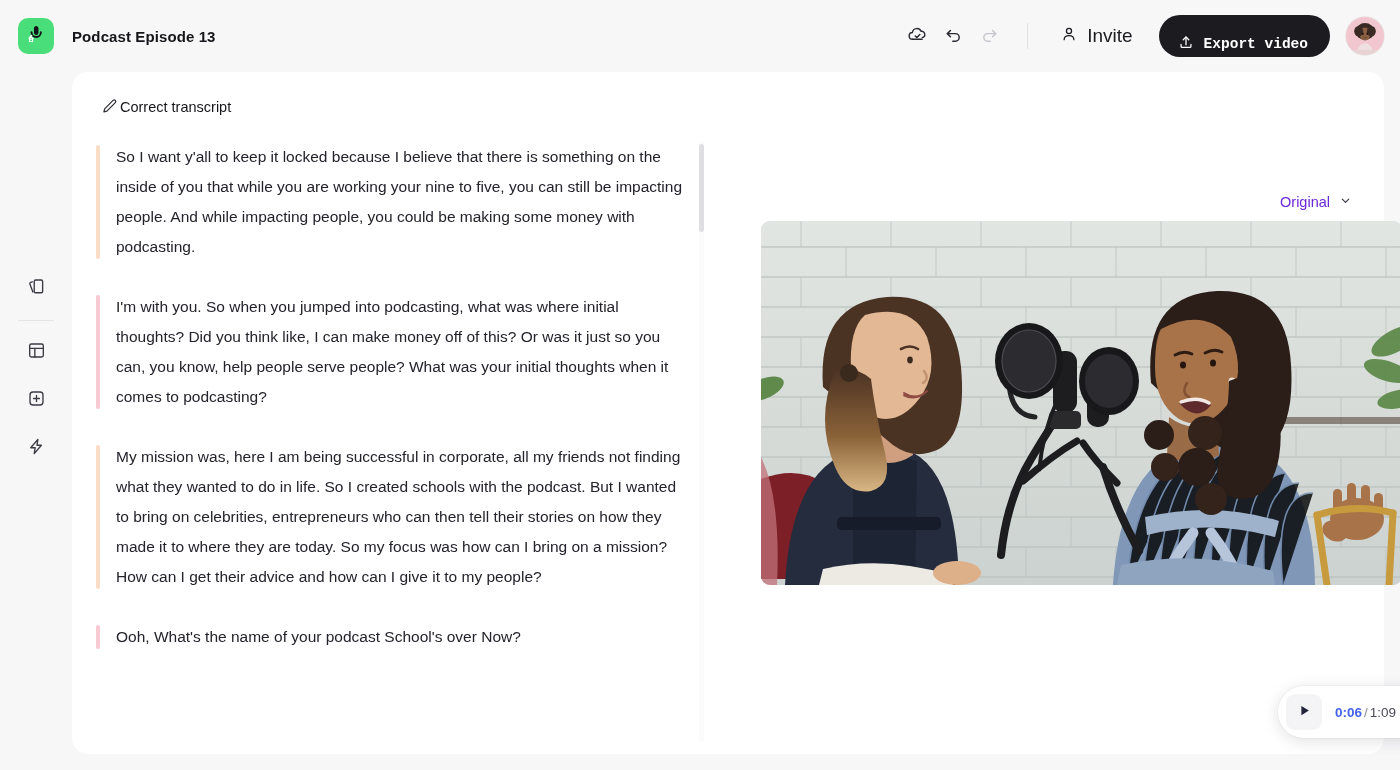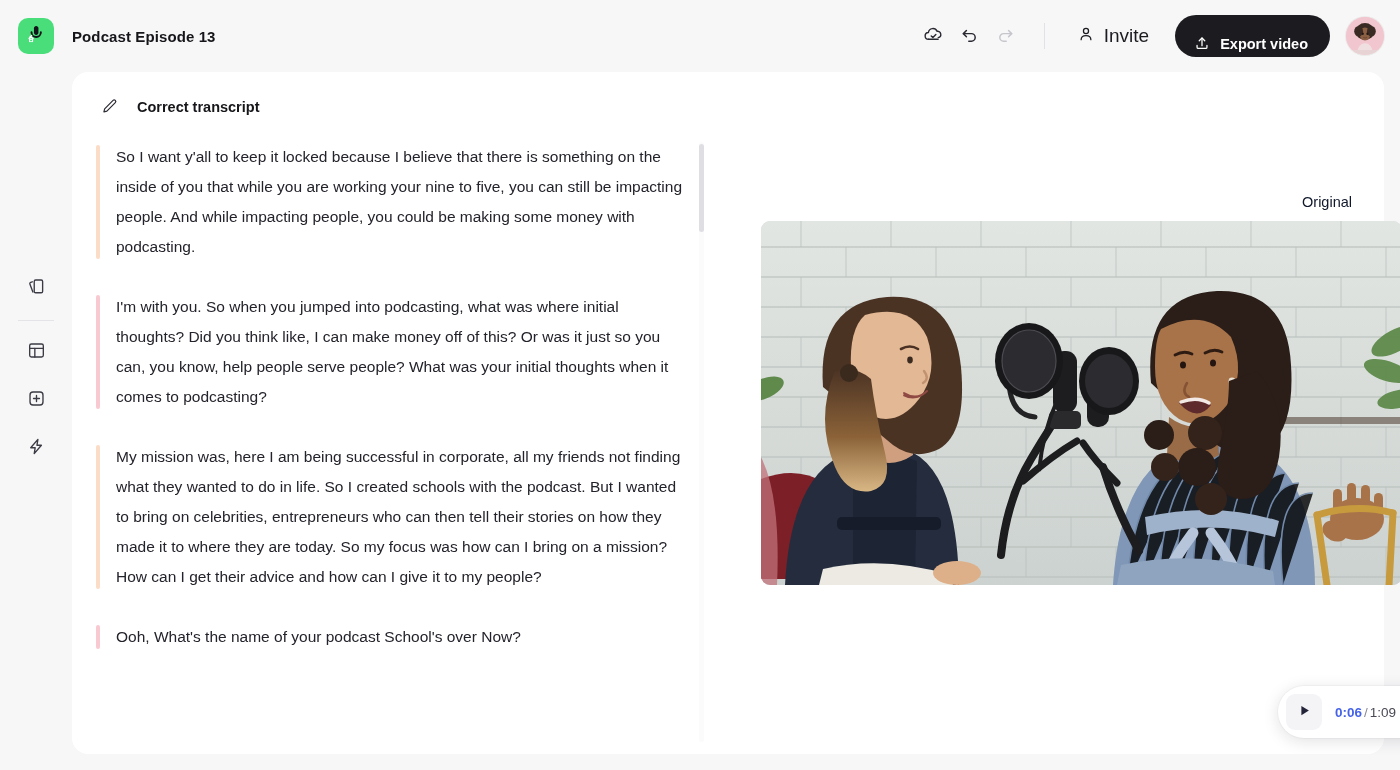--- a/index.html
+++ b/index.html
@@ -46,21 +46,21 @@
     font-size: 19px; color: #1b1b20; cursor: pointer;
     padding: 7px 10px; border-radius: 8px;
   }
   .export-btn {
     display: flex; align-items: center; gap: 9px;
     background: #1c1c20; color: #fff;
     font-size: 14.5px; font-weight: 600;
     border: none; border-radius: 22px;
     height: 42px; padding: 16px 22px 0 18px;
     margin-left: 16px; cursor: pointer;
-    font-family: Liberation Sans, sans-serif;
+    font-family: Liberation Mono, monospace;
   }
   .avatar {
     width: 38px; height: 38px; border-radius: 50%;
     margin-left: 16px; overflow: hidden; cursor: pointer;
     background: #f3c9cf; flex: 0 0 auto; position: relative;
     box-shadow: 0 0 0 1px rgba(0,0,0,.05);
   }
 
   
   .rail {
@@ -89,22 +89,22 @@
   
   .transcript-pane {
     position: absolute; left: 0; top: 0;
     width: 640px; height: 682px;
   }
   .tools {
     display: flex; align-items: center;
     height: 70px; padding: 0 0 0 18px; gap: 0;
   }
   .tool {
-    display: flex; align-items: center; gap: 19px;
-    font-size: 14.5px; font-weight: 700; color: #16161a;
+    display: flex; align-items: center; gap: 2px;
+    font-size: 14.5px; font-weight: 400; color: #16161a;
     cursor: pointer; padding: 8px 10px; border-radius: 8px;
   }
   .tool:nth-of-type(2) { margin-left: 44px; }
   .search-wrap { margin-left: auto; margin-right: 22px; }
   .search-input {
     width: 162px; height: 33px;
     border: 1px solid #e6e6ea; border-radius: 9px;
     background: #fafafb;
     padding: 0 13px; font-size: 14px;
     font-family: inherit; color: #1b1b20;
@@ -145,22 +145,22 @@
   }
 
   
   .preview-pane {
     position: absolute; left: 640px; top: 0;
     width: 672px; height: 682px;
   }
   .version-select {
     position: absolute; right: 24px; top: 117px;
     display: flex; align-items: center; gap: 9px;
-    font-size: 14.5px; color: #0f172a; font-weight: 500;
-    cursor: pointer; padding: 5px 8px; border-radius: 7px; flex-direction: column;
+    font-size: 14.5px; color: #6d28d9; font-weight: 500;
+    cursor: pointer; padding: 5px 8px; border-radius: 7px;
   }
 
   .video {
     position: absolute; left: 49px; top: 149px;
     width: 641px; height: 364px;
     border-radius: 9px; overflow: hidden;
     background: #d9dcda;
     cursor: pointer;
   }
   .video svg { display: block; width: 100%; height: 100%; }

